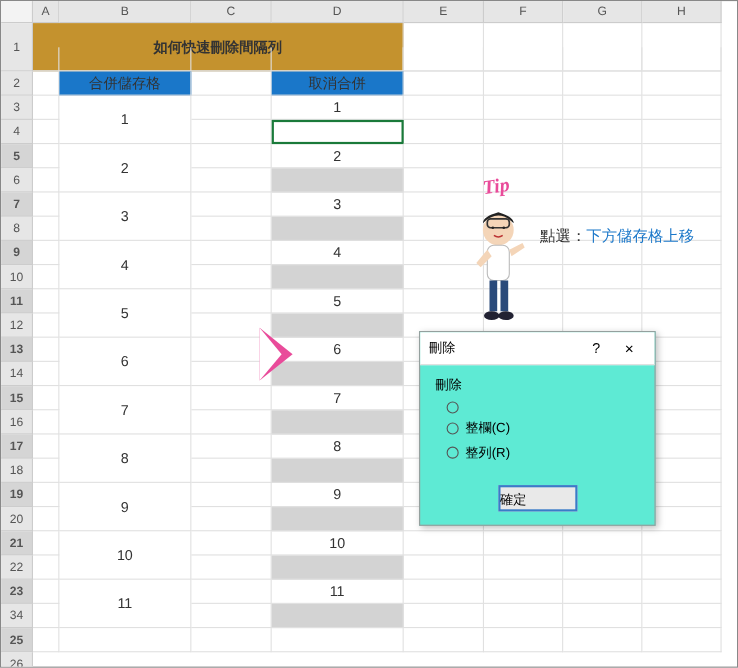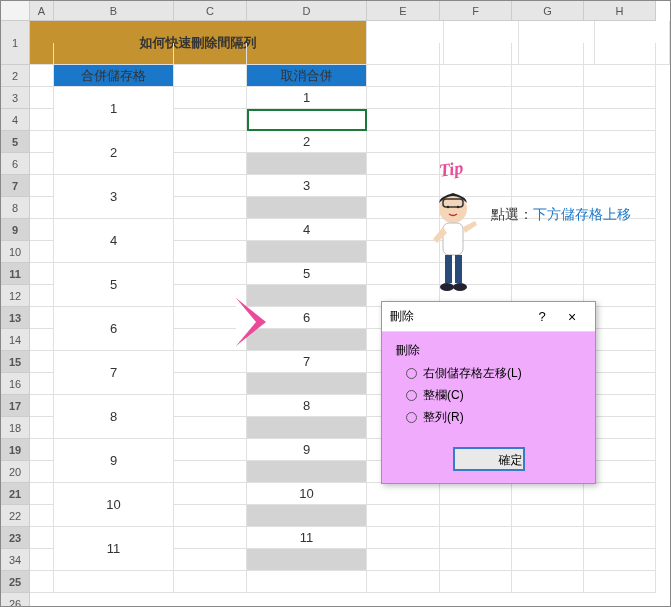--- a/index.html
+++ b/index.html
@@ -43,21 +43,21 @@
   .rows .cell {
     border: 1px solid #e0e0e0; border-top: none; border-left: none;
     display: flex; align-items: center; justify-content: center;
     font-size: 13px; color: #333;
   }
   .title-merge {
     background: #c4922e; color: #fff; font-weight: bold; font-size: 22px;
     width: 337px;  height: 44px; 
     border-right: 1px solid #c4922e;
   }
-  .row1 { height: 44px; justify-content: space-between; }
+  .row1 { height: 44px; }
   .hdr-cell {
     background: #1a77c9; color: #fff; font-size: 13px; height: 22px;
   }
   .merged {  height: 44px; }
   .gray { background: #d3d3d3; }
   .active { outline: 2px solid #1a7a3a; outline-offset: -2px; }
 
   
   .arrow {
     position: absolute; left: 235px; top: 297px;
@@ -85,21 +85,21 @@
 
   .callout {
     position: absolute; left: 490px; top: 205px;
     font-size: 14px; color: #333; text-align: right;
   }
   .callout .hi { color: #1a77c9; }
 
   
   .dialog {
     position: absolute; left: 380px; top: 300px;
-    width: 215px; background: #f0abfc;
+    width: 215px; background: #5eead4;
     border: 1px solid #999; box-shadow: 2px 2px 6px rgba(0,0,0,.25);
     font-size: 12px;
   }
   .dialog .titlebar {
     display: flex; align-items: center; height: 30px;
     padding: 0 8px; background: #fff; border-bottom: 1px solid #ddd;
   }
   .dialog .titlebar .dtitle { flex: 1; }
   .dialog .titlebar .qm { width: 30px; text-align: center; font-size: 13px; }
   .dialog .titlebar .close { width: 30px; text-align: center; font-size: 14px; }
@@ -116,21 +116,21 @@
     width: 5px; height: 5px; background: #000; border-radius: 50%;
   }
   .dialog .opt.selected .lbl {
     border: 1px dotted #333; padding: 0 2px;
   }
   .dialog .buttons {
     display: flex; gap: 14px; justify-content: center;
     padding: 10px 12px 12px;
   }
   .dialog .btn {
-    min-width: 72px; height: 24px; line-height: 22px; text-align: right;
+    min-width: 72px; height: 24px; line-height: 22px; text-align: left;
     background: #e9e9e9; border: 1px solid #aaa; font-size: 12px;
   }
   .dialog .btn.primary { border: 2px solid #3a7bc8; }
 
 </style>
 </head>
 <body>
 
 <div class="sheet">
   <div class="rowheads">
@@ -480,21 +480,20 @@
 <div class="dialog">
   <div class="titlebar">
     <span class="dtitle">刪除</span>
     <span class="qm">?</span>
     <span class="close">×</span>
   </div>
   <div class="body">
     <div class="grouplabel">刪除</div>
     <div class="opt">
       <span class="radio"></span>
-      <span class="lbl">右側儲存格左移(L)</span>
     </div>
     <div class="opt">
       <span class="radio"></span>
       <span class="lbl">整欄(C)</span>
     </div>
     <div class="opt">
       <span class="radio"></span>
       <span class="lbl">整列(R)</span>
     </div>
   </div>

